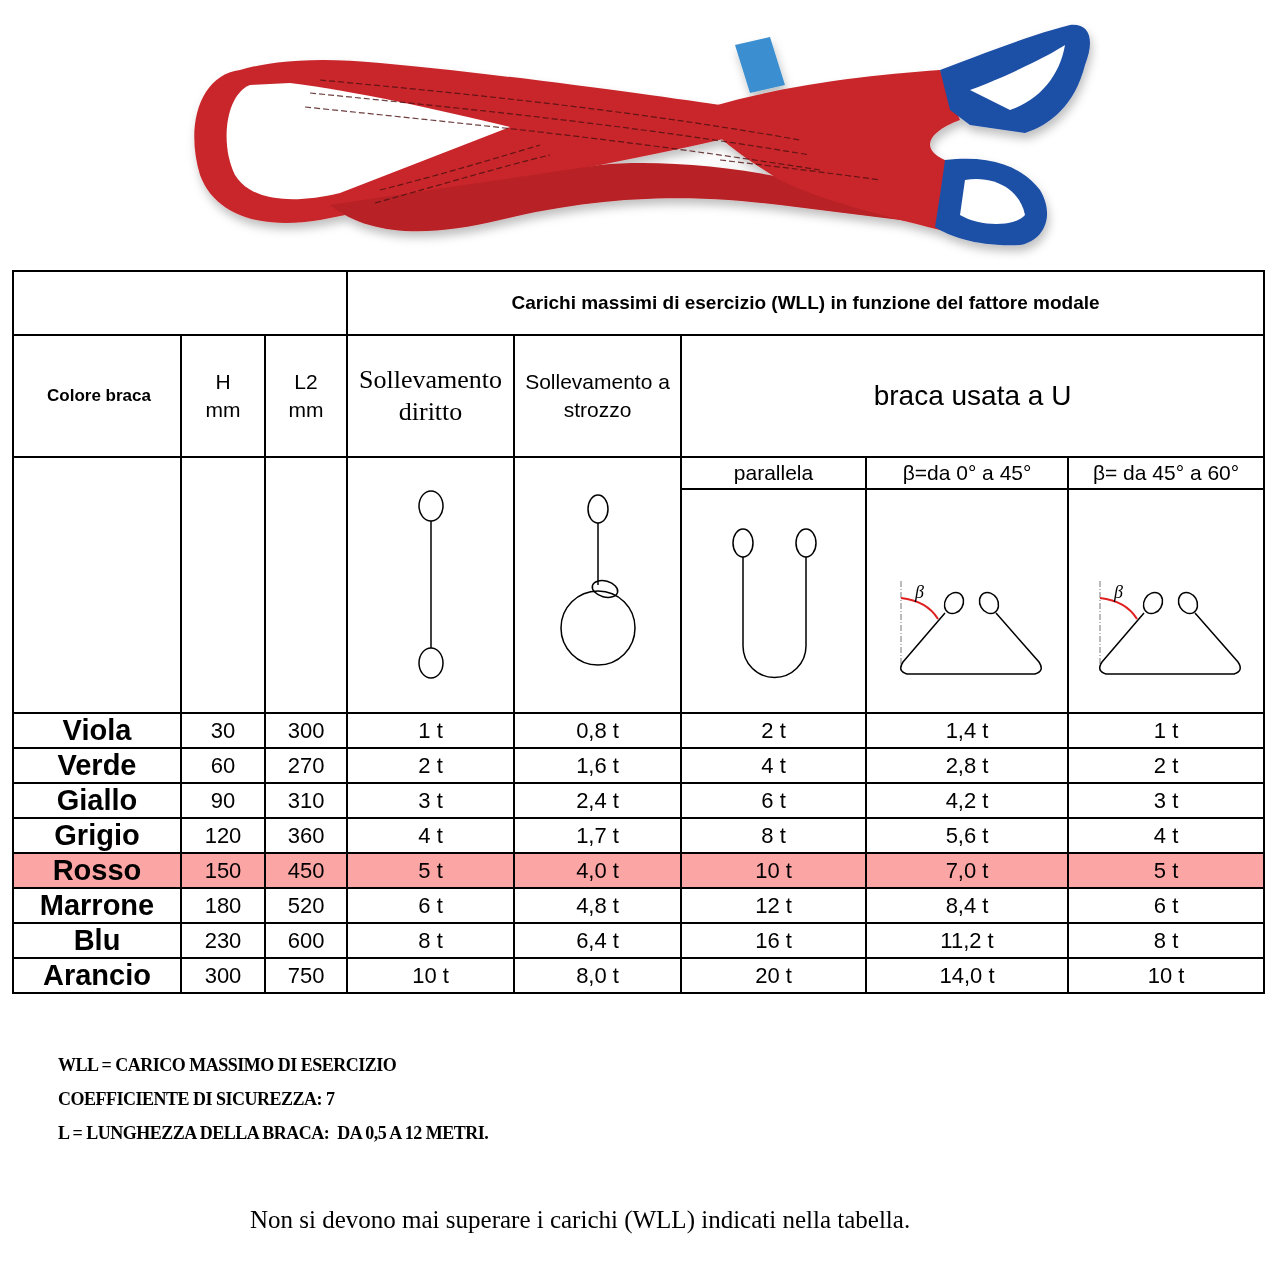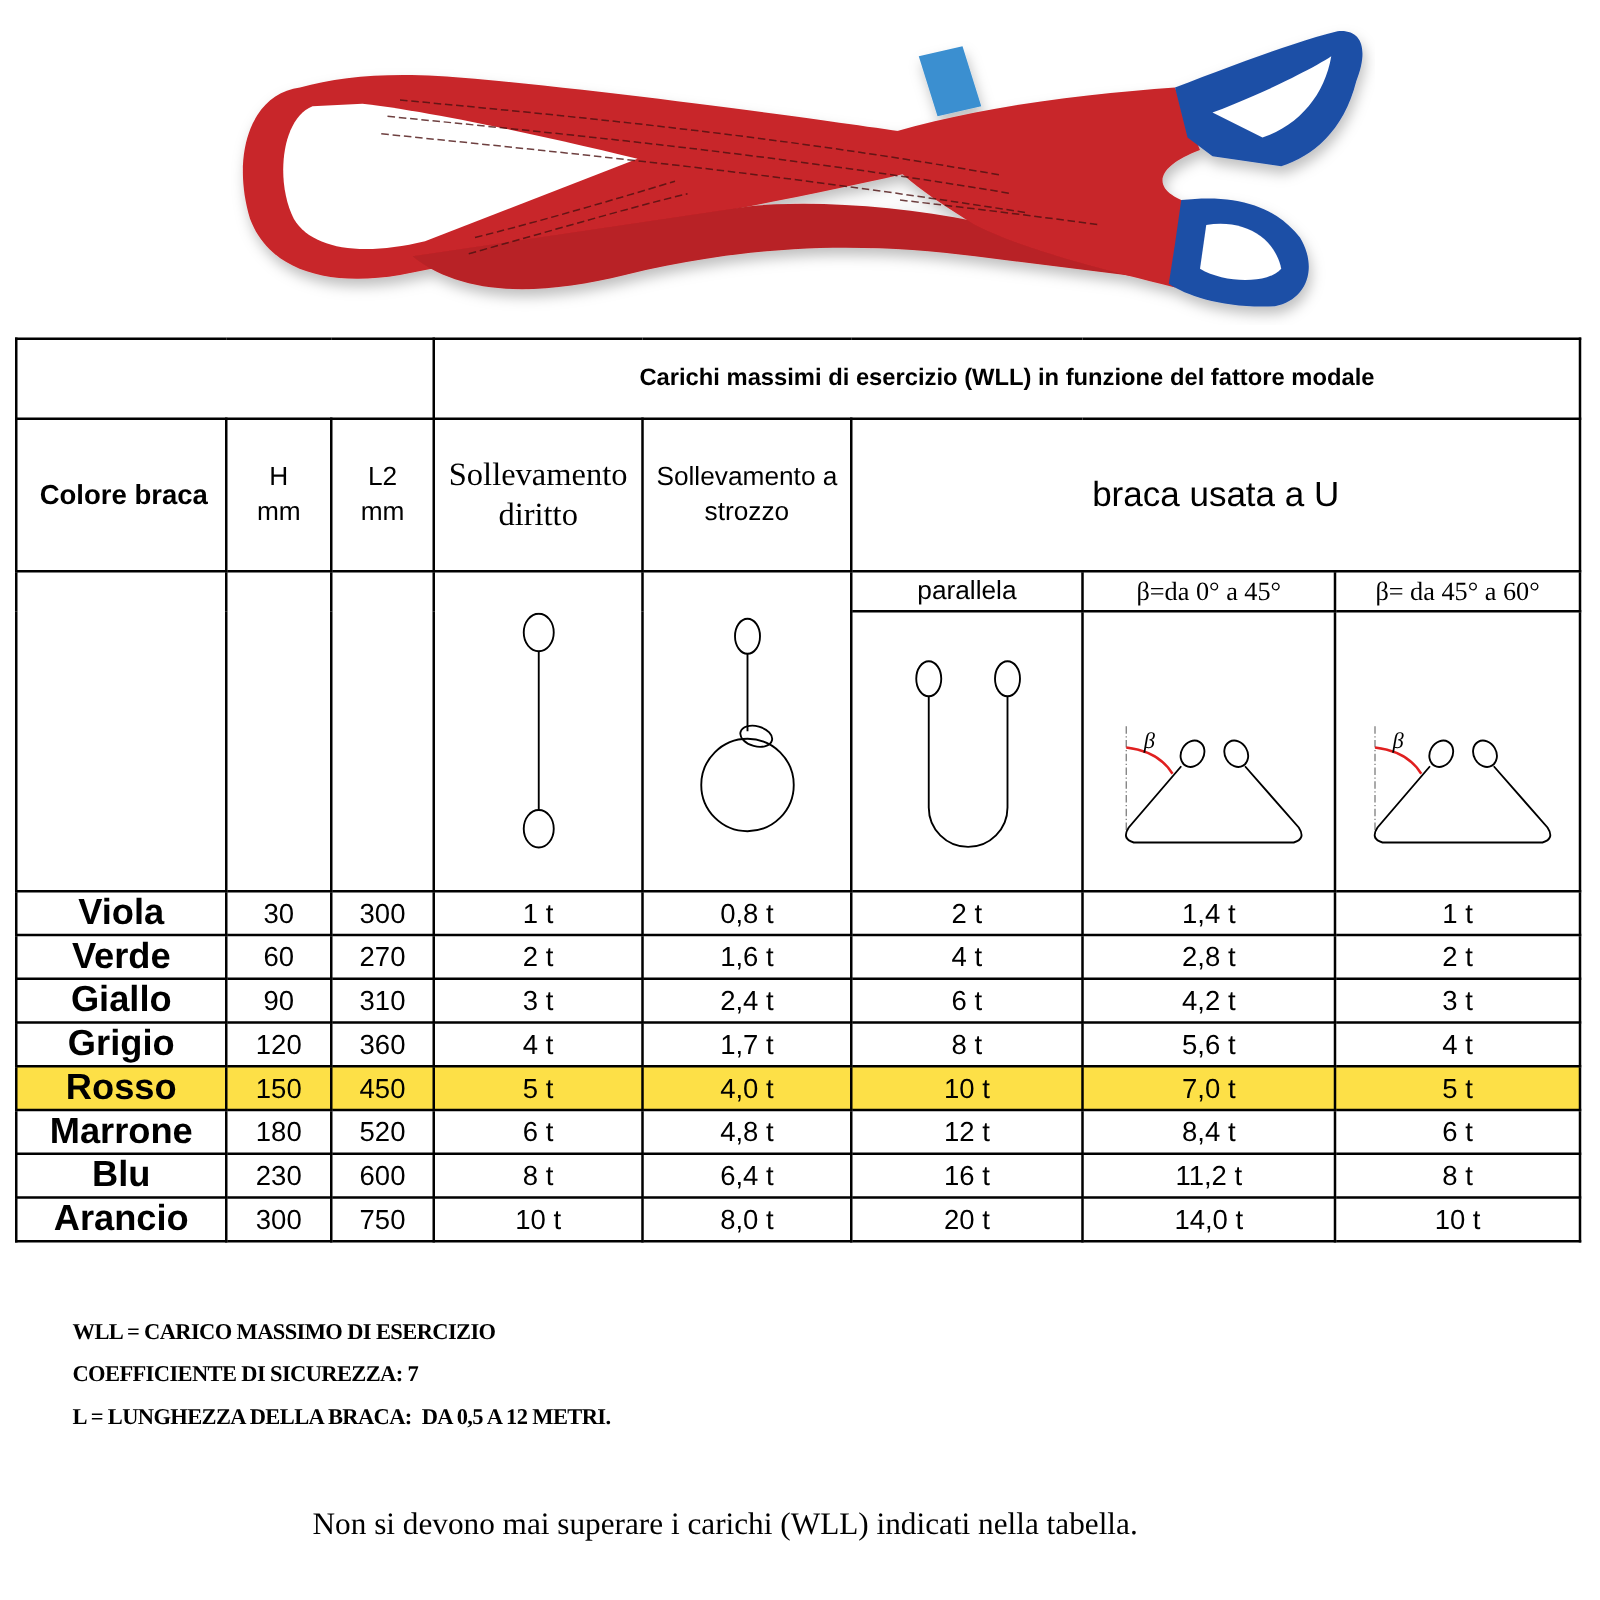--- a/index.html
+++ b/index.html
@@ -6,32 +6,32 @@
     body { width: 1280px; height: 1280px; position: relative; overflow: hidden; color: #000; }
     .sling-image { position: absolute; left: 180px; top: 15px; width: 920px; height: 245px; }
     table.spec {
       position: absolute; left: 12px; top: 270px; width: 1251px;
       border-collapse: collapse; table-layout: fixed;
       font-family: "Liberation Sans", sans-serif;
     }
     table.spec td { border: 2px solid #000; padding: 0; text-align: center; vertical-align: middle; }
     .title-cell { height: 62px; font-weight: bold; font-size: 19px; }
     .hdr-row td { height: 120px; }
-    .color-hdr { font-weight: bold; font-size: 22px; text-align: center; padding-left: 4px !important; }
+    .color-hdr { font-weight: bold; font-size: 17px; text-align: center; padding-left: 4px !important; }
     .unit-hdr { font-size: 21px; line-height: 28px; }
     .serif-hdr { font-family: "Liberation Serif", serif; font-size: 26px; line-height: 32px; }
     .sans-hdr { font-size: 21px; line-height: 28px; }
     .u-hdr { font-size: 28px; }
     .sub-hdr td { height: 30px; font-size: 21px; }
-    .beta-hdr { font-family: Liberation Serif, serif; font-size: 21px; margin-left: 32px; }
+    .beta-hdr { font-family: Liberation Sans, sans-serif; font-size: 21px; margin-left: 32px; }
     .diagram-row td { height: 222px; }
     .blank-diag { height: 254px; }
     .data-row td { height: 30px; font-size: 22px; }
     .data-row td.name { font-weight: bold; font-size: 29px; }
-    .data-row.highlight td { background: #fde047; }
+    .data-row.highlight td { background: #fca5a5; }
     svg.diag { display: block; margin: 0 auto; }
     .notes {
       position: absolute; left: 58px; top: 1048px;
       font-family: "Liberation Serif", serif; font-weight: bold; font-size: 18px; line-height: 34px;
       letter-spacing: -0.5px;
     }
     .notes div { white-space: pre; }
     .warning {
       position: absolute; left: 58px; top: 1204px;
       font-family: "Liberation Serif", serif; font-size: 25px; line-height: 31px;

